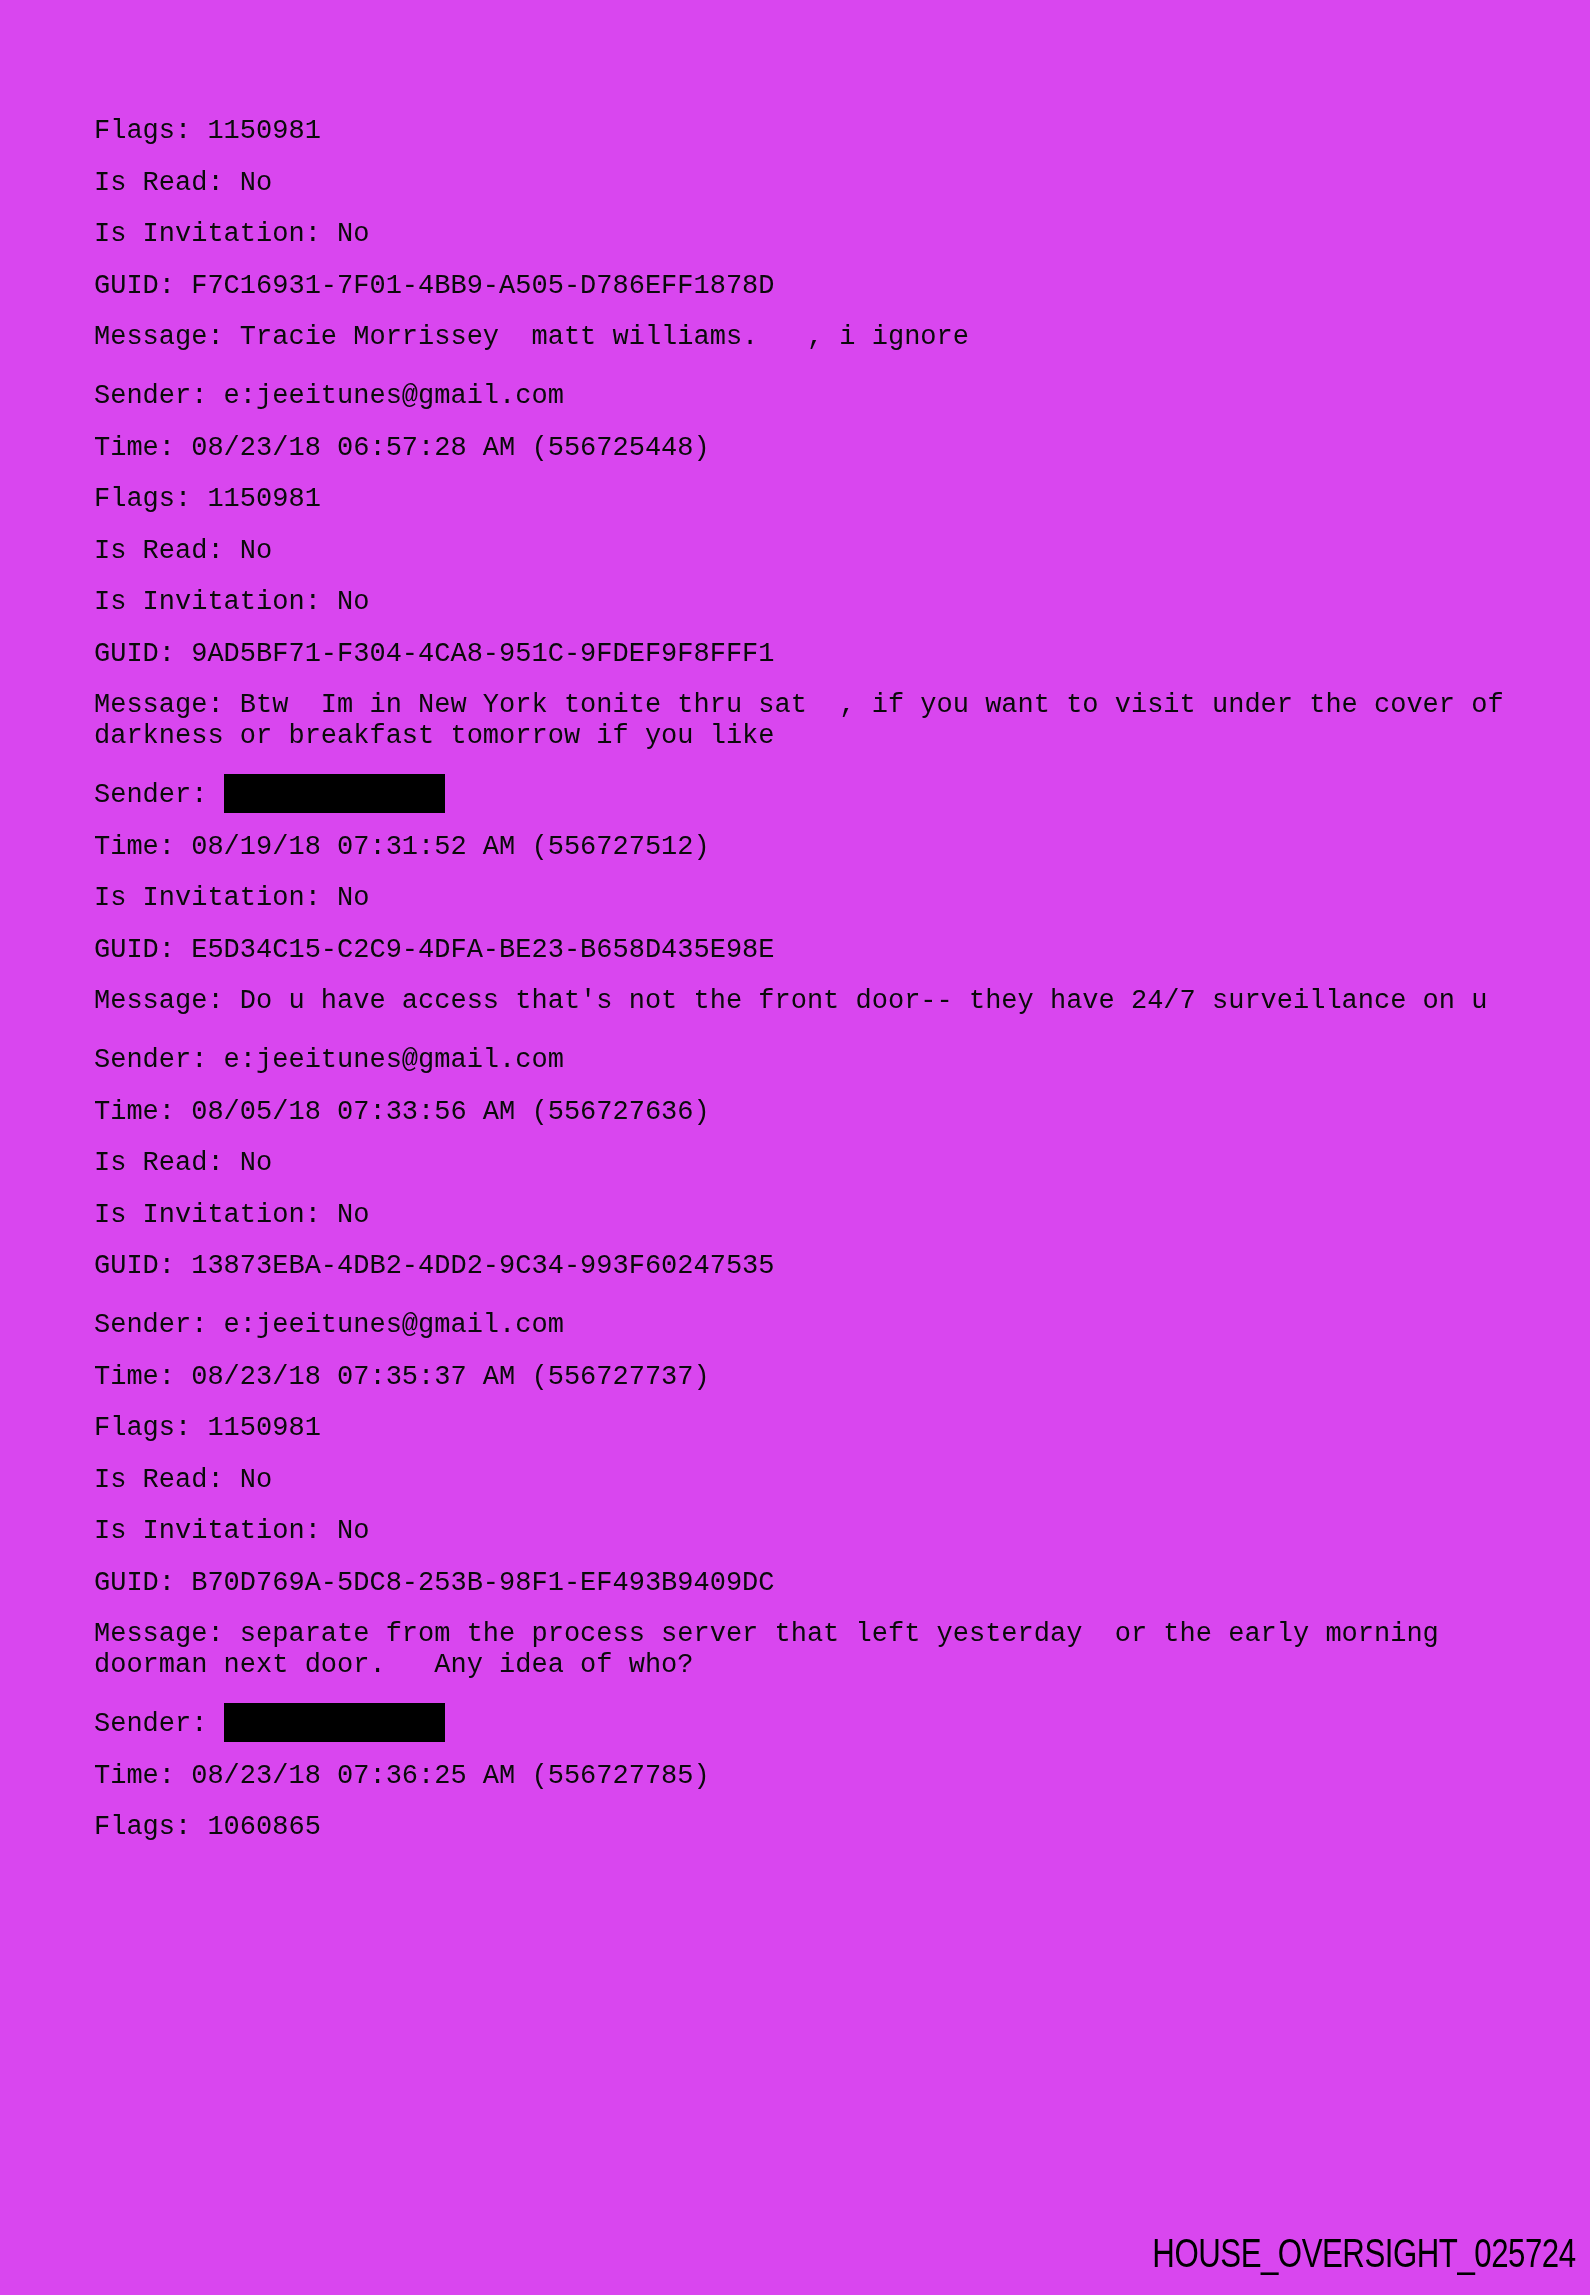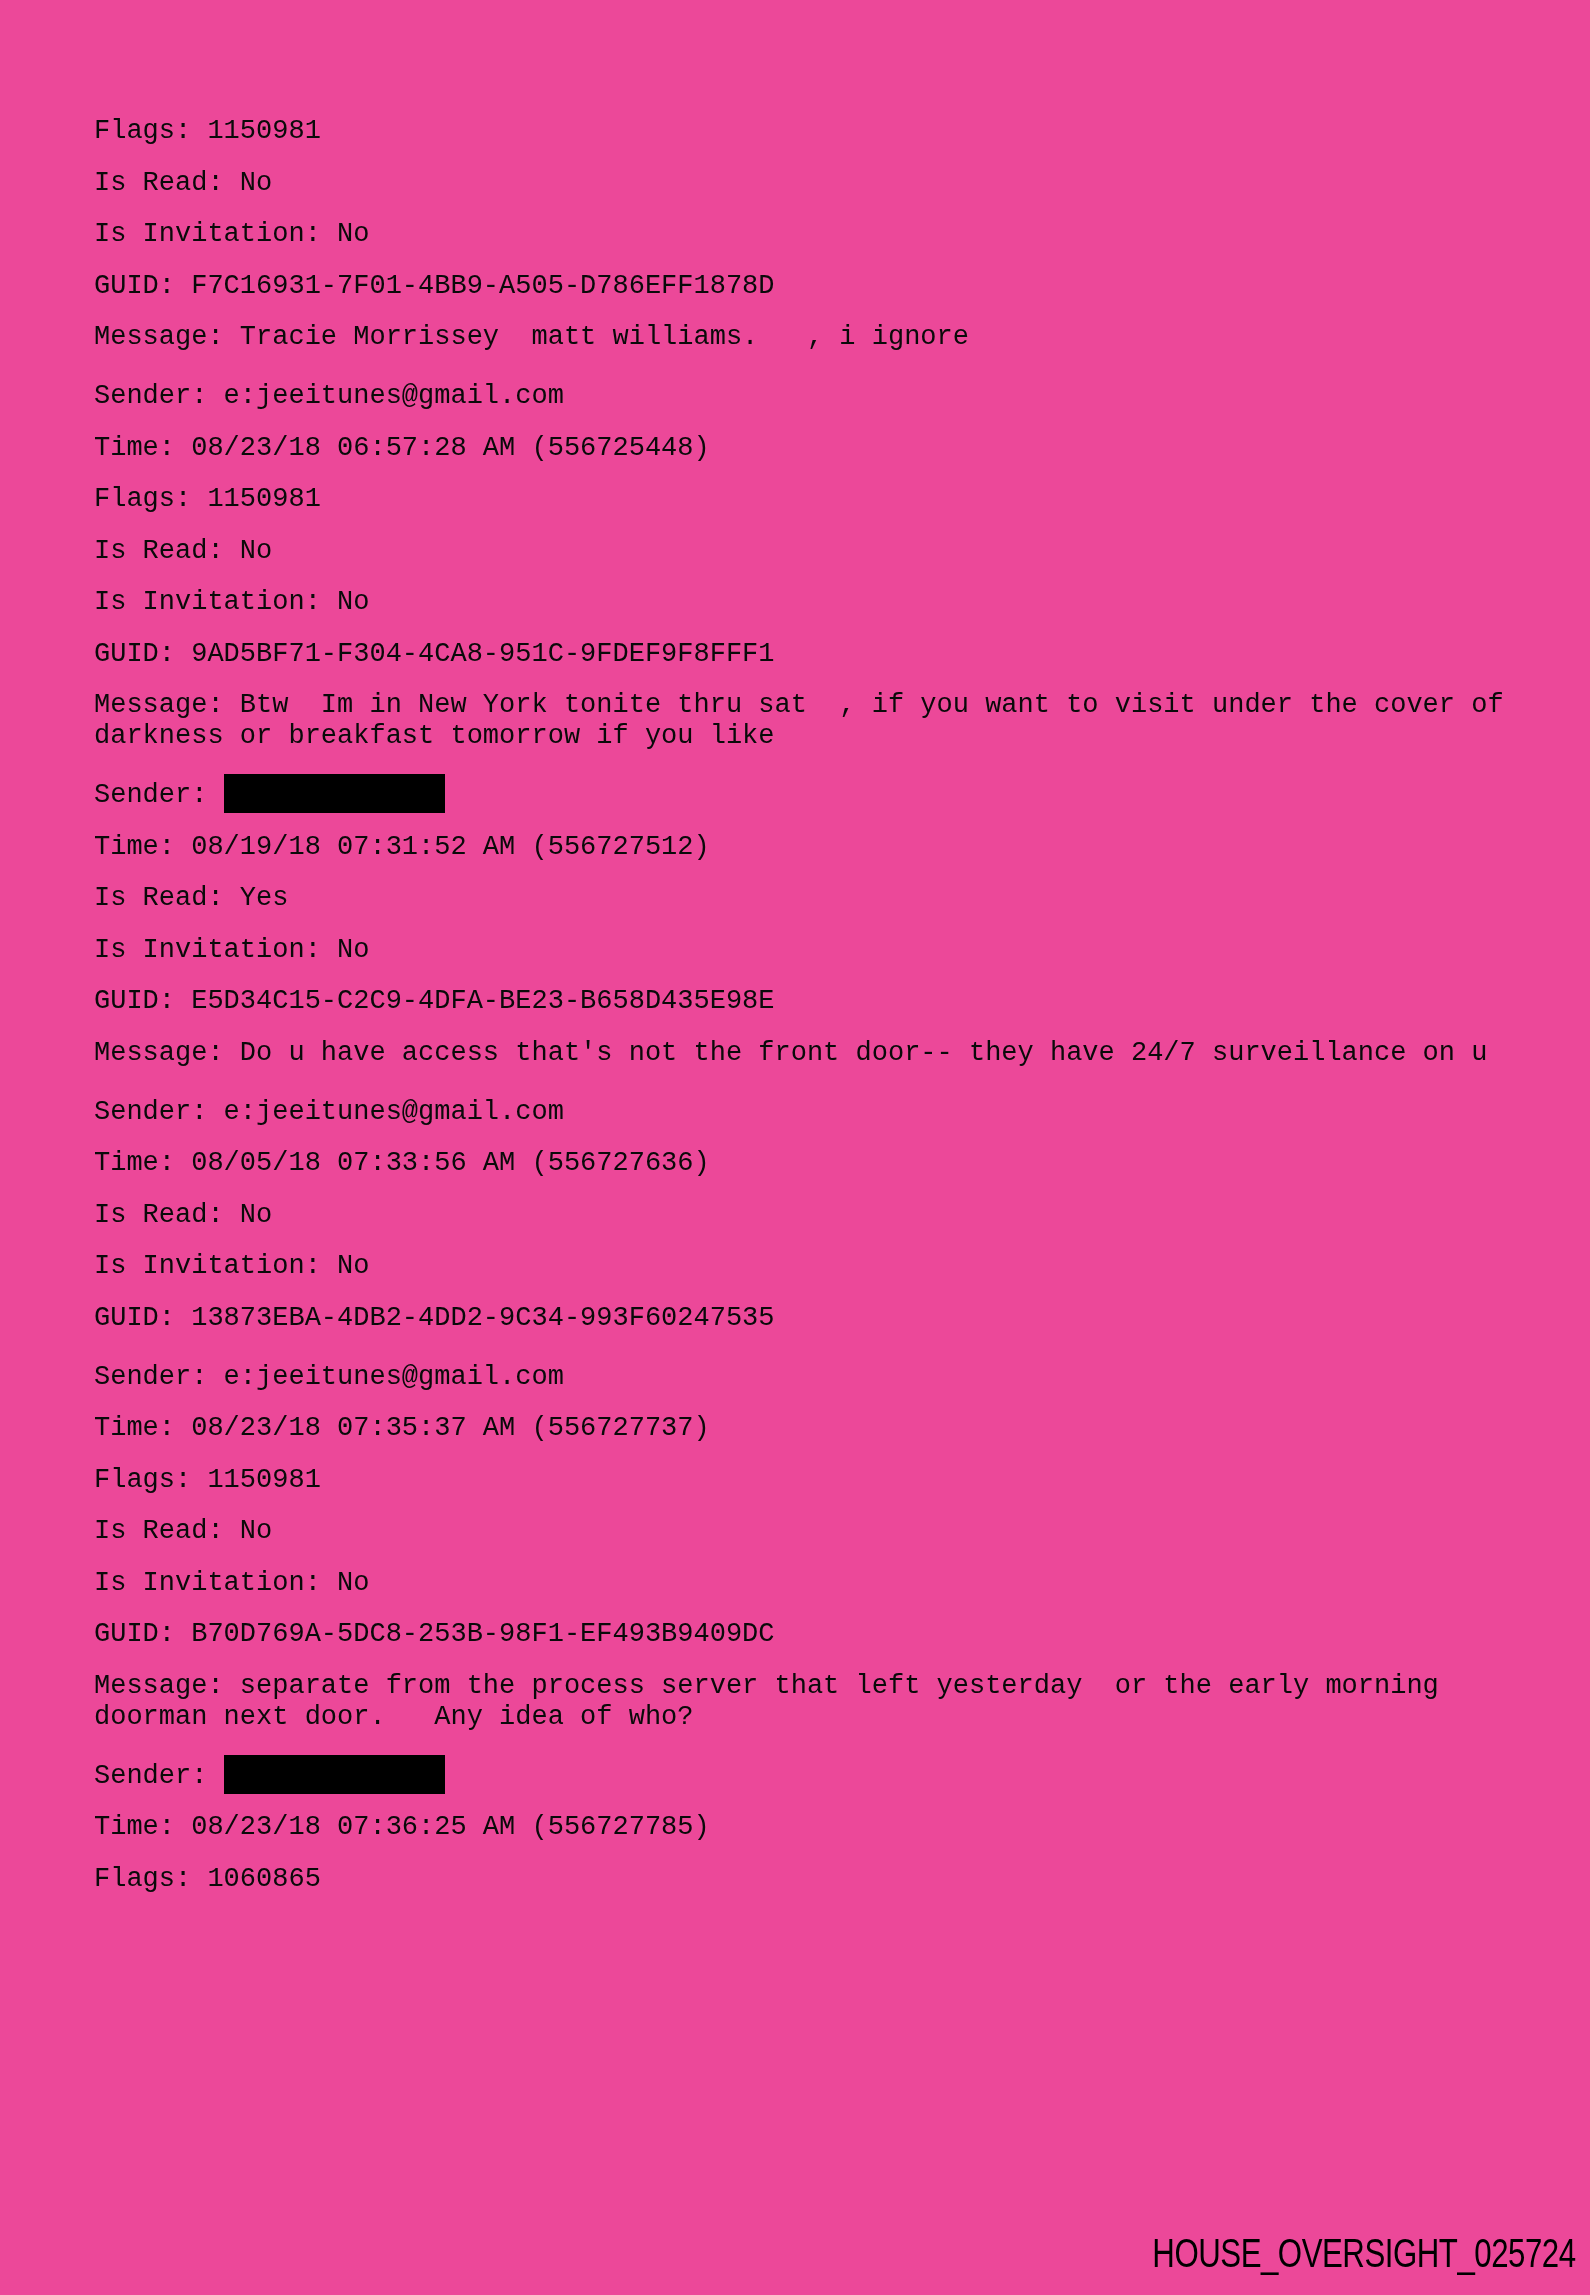--- a/index.html
+++ b/index.html
@@ -4,21 +4,21 @@
 <style>
   html, body {
     margin: 0;
     padding: 0;
     background: #ffffff;
   }
   .page {
     position: relative;
     width: 1591px;
     height: 2295px;
-    background: #ec4899;
+    background: #d946ef;
     overflow: hidden;
     font-family: "Liberation Mono", "DejaVu Sans Mono", monospace;
     color: #0a0a0a;
   }
   .content {
     position: absolute;
     left: 94px;
     top: 116px;
     right: 32px;
   }
@@ -74,21 +74,20 @@
         <p class="line">Flags: 1150981</p>
         <p class="line">Is Read: No</p>
         <p class="line">Is Invitation: No</p>
         <p class="line">GUID: 9AD5BF71-F304-4CA8-951C-9FDEF9F8FFF1</p>
         <p class="line">Message: Btw  Im in New York tonite thru sat  , if you want to visit under the cover of
 darkness or breakfast tomorrow if you like</p>
       </div>
       <div class="record">
         <p class="line">Sender: <span class="redaction"></span></p>
         <p class="line">Time: 08/19/18 07:31:52 AM (556727512)</p>
-        <p class="line">Is Read: Yes</p>
         <p class="line">Is Invitation: No</p>
         <p class="line">GUID: E5D34C15-C2C9-4DFA-BE23-B658D435E98E</p>
         <p class="line">Message: Do u have access that's not the front door-- they have 24/7 surveillance on u</p>
       </div>
       <div class="record">
         <p class="line">Sender: e:jeeitunes@gmail.com</p>
         <p class="line">Time: 08/05/18 07:33:56 AM (556727636)</p>
         <p class="line">Is Read: No</p>
         <p class="line">Is Invitation: No</p>
         <p class="line">GUID: 13873EBA-4DB2-4DD2-9C34-993F60247535</p>

